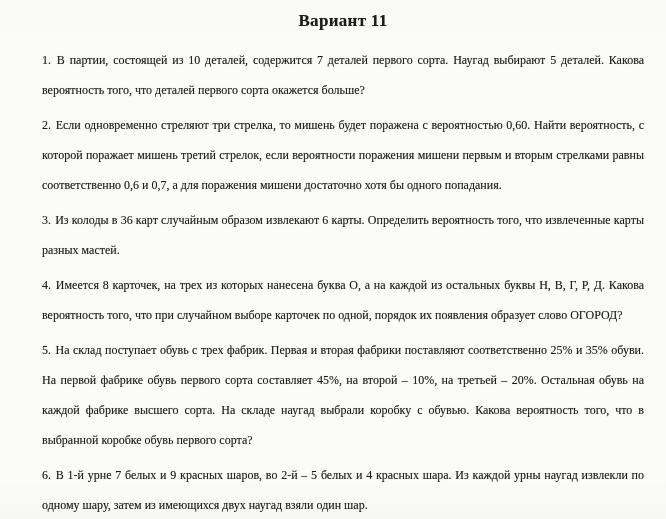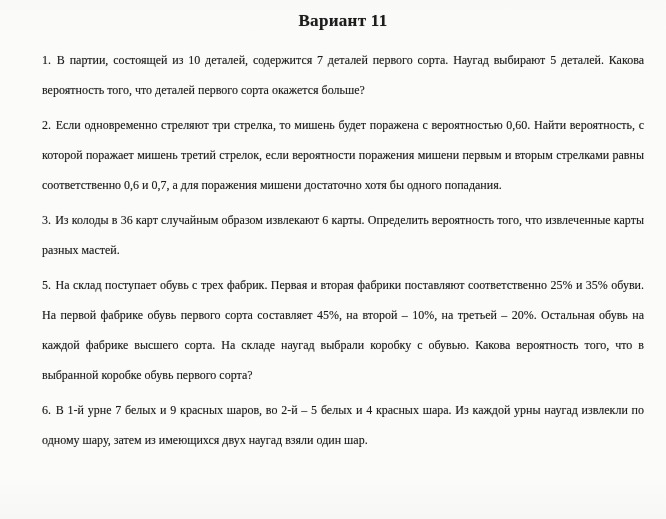--- a/index.html
+++ b/index.html
@@ -54,18 +54,19 @@
 <div class="page">
 
   <h1 class="doc-title">Вариант 11</h1>
 
   <p class="problem"><span class="num">1.</span> <span>В партии, состоящей из 10 деталей, содержится 7 деталей первого сорта. Наугад выбирают 5 деталей. Какова вероятность того, что деталей первого сорта окажется больше?</span></p>
 
   <p class="problem"><span class="num">2.</span> <span>Если одновременно стреляют три стрелка, то мишень будет поражена с вероятностью 0,60. Найти вероятность, с которой поражает мишень третий стрелок, если вероятности поражения мишени первым и вторым стрелками равны соответственно 0,6 и 0,7, а для поражения мишени достаточно хотя бы одного попадания.</span></p>
 
   <p class="problem"><span class="num">3.</span> <span>Из колоды в 36 карт случайным образом извлекают 6 карты. Определить вероятность того, что извлеченные карты разных мастей.</span></p>
 
+  <p class="problem"><span class="num">4.</span> <span>Имеется 8 карточек, на трех из которых нанесена буква О, а на каждой из остальных буквы Н, В, Г, Р, Д. Какова вероятность того, что при случайном выборе карточек по одной, порядок их появления образует слово ОГОРОД?</span></p>
 
   <p class="problem"><span class="num">5.</span> <span>На склад поступает обувь с трех фабрик. Первая и вторая фабрики поставляют соответственно 25% и 35% обуви. На первой фабрике обувь первого сорта составляет 45%, на второй – 10%, на третьей – 20%. Остальная обувь на каждой фабрике высшего сорта. На складе наугад выбрали коробку с обувью. Какова вероятность того, что в выбранной коробке обувь первого сорта?</span></p>
 
   <p class="problem"><span class="num">6.</span> <span>В 1-й урне 7 белых и 9 красных шаров, во 2-й – 5 белых и 4 красных шара. Из каждой урны наугад извлекли по одному шару, затем из имеющихся двух наугад взяли один шар.</span></p>
 
 </div>
 
 </body></html>

